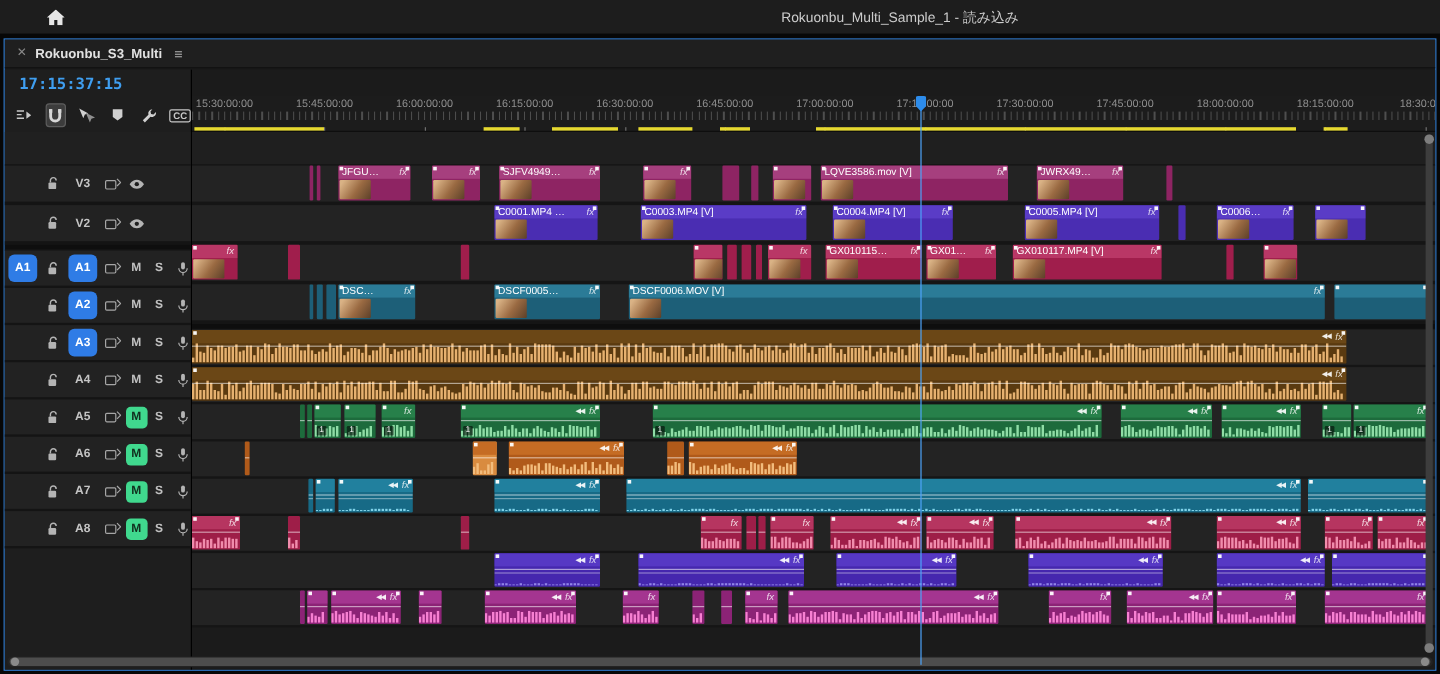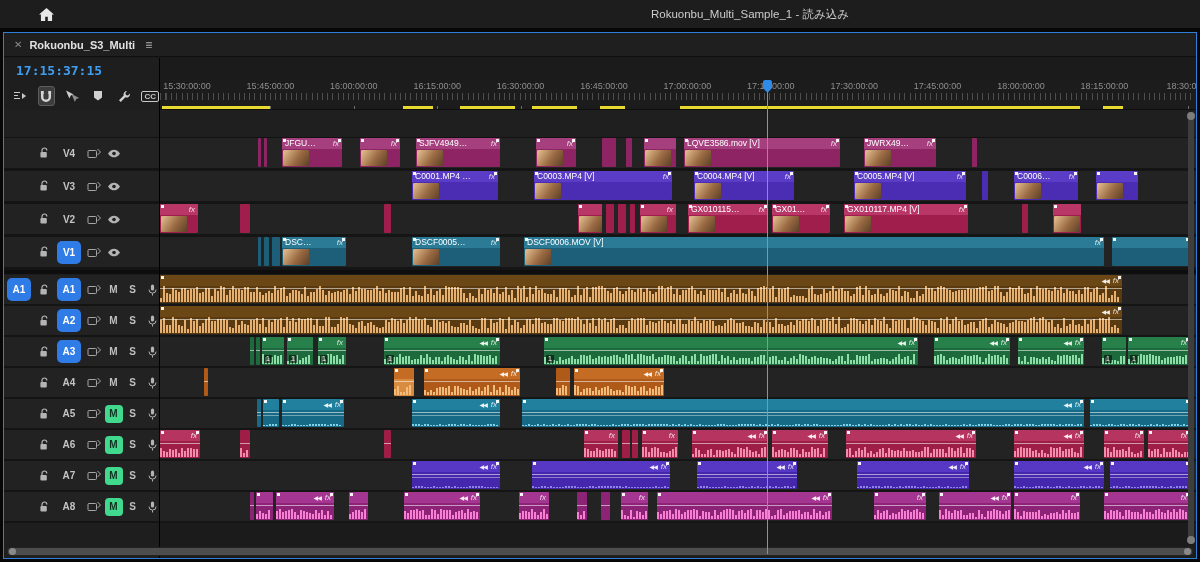--- a/index.html
+++ b/index.html
@@ -157,21 +157,21 @@
       <div id="vheads">
           <div class="hrow v">
             <span class="patchcol"></span>
             <span class="lockw">
               <svg width="11" height="12" viewBox="0 0 11 12">
                 <path d="M3 5V3.4A2.4 2.4 0 017.8 3.4" fill="none" stroke="#b4b4b4" stroke-width="1.2"></path>
                 <rect x="1.4" y="5" width="6.4" height="5.6" rx="1" fill="#b4b4b4"></rect>
               </svg>
             </span>
             <span class="namew">
-              <span class="chip">V4</span>
+              <span class="chip">V3</span>
             </span>
             <span class="tgl">
               <svg width="14" height="11" viewBox="0 0 14 11">
                 <rect x="1" y="2.5" width="8.5" height="7" rx="1" fill="none" stroke="#a6a6a6"></rect>
                 <path d="M10.5 1l3 3-3 3" fill="none" stroke="#a6a6a6"></path>
               </svg>
             </span>
             <span class="tgl">
               <svg width="14" height="9" viewBox="0 0 14 9">
                 <path d="M1 4.5C3 1.4 5 .7 7 .7s4 .7 6 3.8C11 7.6 9 8.3 7 8.3S3 7.6 1 4.5z" fill="#b4b4b4"></path>
@@ -181,69 +181,21 @@
           </div>
           <div class="hrow v">
             <span class="patchcol"></span>
             <span class="lockw">
               <svg width="11" height="12" viewBox="0 0 11 12">
                 <path d="M3 5V3.4A2.4 2.4 0 017.8 3.4" fill="none" stroke="#b4b4b4" stroke-width="1.2"></path>
                 <rect x="1.4" y="5" width="6.4" height="5.6" rx="1" fill="#b4b4b4"></rect>
               </svg>
             </span>
             <span class="namew">
-              <span class="chip">V3</span>
-            </span>
-            <span class="tgl">
-              <svg width="14" height="11" viewBox="0 0 14 11">
-                <rect x="1" y="2.5" width="8.5" height="7" rx="1" fill="none" stroke="#a6a6a6"></rect>
-                <path d="M10.5 1l3 3-3 3" fill="none" stroke="#a6a6a6"></path>
-              </svg>
-            </span>
-            <span class="tgl">
-              <svg width="14" height="9" viewBox="0 0 14 9">
-                <path d="M1 4.5C3 1.4 5 .7 7 .7s4 .7 6 3.8C11 7.6 9 8.3 7 8.3S3 7.6 1 4.5z" fill="#b4b4b4"></path>
-                <circle cx="7" cy="4.5" r="1.8" fill="#1f1f1f"></circle>
-              </svg>
-            </span>
-          </div>
-          <div class="hrow v">
-            <span class="patchcol"></span>
-            <span class="lockw">
-              <svg width="11" height="12" viewBox="0 0 11 12">
-                <path d="M3 5V3.4A2.4 2.4 0 017.8 3.4" fill="none" stroke="#b4b4b4" stroke-width="1.2"></path>
-                <rect x="1.4" y="5" width="6.4" height="5.6" rx="1" fill="#b4b4b4"></rect>
-              </svg>
-            </span>
-            <span class="namew">
               <span class="chip">V2</span>
-            </span>
-            <span class="tgl">
-              <svg width="14" height="11" viewBox="0 0 14 11">
-                <rect x="1" y="2.5" width="8.5" height="7" rx="1" fill="none" stroke="#a6a6a6"></rect>
-                <path d="M10.5 1l3 3-3 3" fill="none" stroke="#a6a6a6"></path>
-              </svg>
-            </span>
-            <span class="tgl">
-              <svg width="14" height="9" viewBox="0 0 14 9">
-                <path d="M1 4.5C3 1.4 5 .7 7 .7s4 .7 6 3.8C11 7.6 9 8.3 7 8.3S3 7.6 1 4.5z" fill="#b4b4b4"></path>
-                <circle cx="7" cy="4.5" r="1.8" fill="#1f1f1f"></circle>
-              </svg>
-            </span>
-          </div>
-          <div class="hrow v">
-            <span class="patchcol"></span>
-            <span class="lockw">
-              <svg width="11" height="12" viewBox="0 0 11 12">
-                <path d="M3 5V3.4A2.4 2.4 0 017.8 3.4" fill="none" stroke="#b4b4b4" stroke-width="1.2"></path>
-                <rect x="1.4" y="5" width="6.4" height="5.6" rx="1" fill="#b4b4b4"></rect>
-              </svg>
-            </span>
-            <span class="namew">
-              <span class="chip on">V1</span>
             </span>
             <span class="tgl">
               <svg width="14" height="11" viewBox="0 0 14 11">
                 <rect x="1" y="2.5" width="8.5" height="7" rx="1" fill="none" stroke="#a6a6a6"></rect>
                 <path d="M10.5 1l3 3-3 3" fill="none" stroke="#a6a6a6"></path>
               </svg>
             </span>
             <span class="tgl">
               <svg width="14" height="9" viewBox="0 0 14 9">
                 <path d="M1 4.5C3 1.4 5 .7 7 .7s4 .7 6 3.8C11 7.6 9 8.3 7 8.3S3 7.6 1 4.5z" fill="#b4b4b4"></path>

